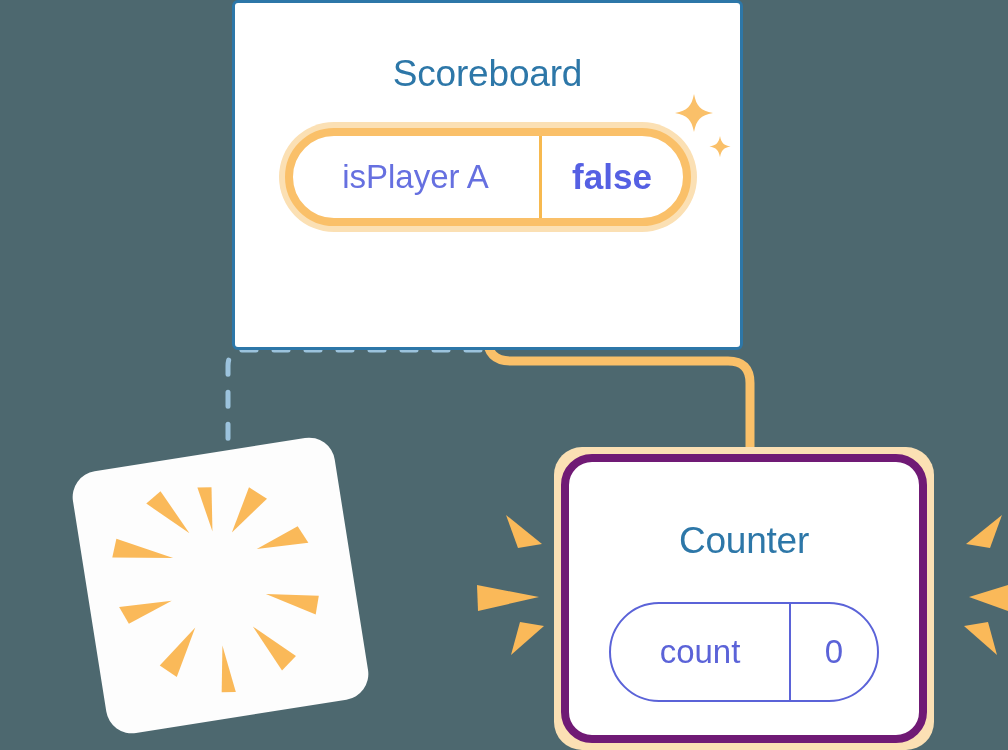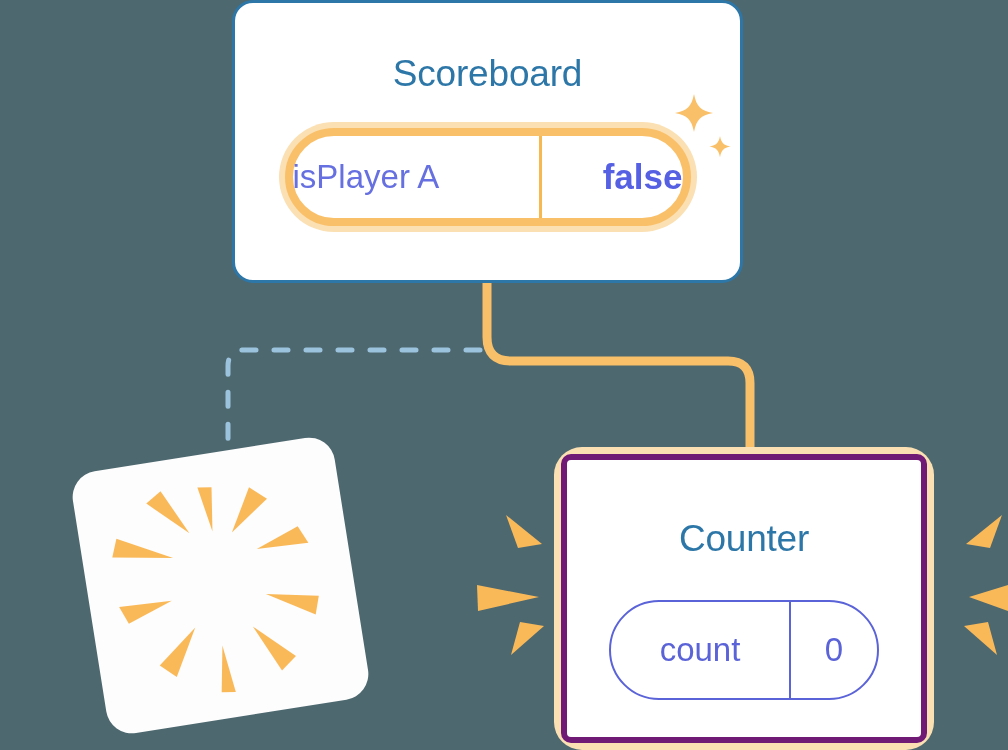--- a/index.html
+++ b/index.html
@@ -33,40 +33,40 @@
   .card {
     position: absolute;
     box-sizing: border-box;
     background: #ffffff;
     z-index: 3;
   }
   #scoreboard-card {
     left: 232px;
     top: 0px;
     width: 511px;
-    height: 283px;
+    height: 350px;
     border: 3px solid #2d77a8;
-    border-radius: 21px;
+    border-radius: 6px;
   }
   #counter-card {
     left: 554px;
     top: 447px;
     width: 380px;
     height: 303px;
     border-radius: 28px;
     background: #fbe0b4;
     padding: 7px;
     z-index: 4;
   }
   #counter-card-inner {
     width: 100%;
     height: 100%;
     box-sizing: border-box;
-    border: 6px solid #701a75;
-    border-radius: 10px;
+    border: 8px solid #701a75;
+    border-radius: 31px;
     background: #ffffff;
   }
 
   .card-title {
     text-align: center;
     color: #2d77a8;
     font-size: 37px;
     font-weight: 400;
     letter-spacing: -0.2px;
   }
@@ -93,33 +93,33 @@
     height: 100%;
     box-sizing: border-box;
     border: 8px solid #fac069;
     border-radius: 999px;
     background: #ffffff;
     display: flex;
     align-items: center;
   }
   #scoreboard-pill .cell-key {
     flex: 0 0 246px;
-    text-align: left;
+    text-align: center;
     color: #6670e0;
     font-size: 33px;
     font-weight: 400;
   }
   #scoreboard-pill .cell-div {
     width: 3px;
     height: 100%;
     background: #f7b94f;
   }
   #scoreboard-pill .cell-val {
     flex: 1;
-    text-align: right;
+    text-align: center;
     color: #5560e3;
     font-size: 35px;
     font-weight: 700;
   }
 
   
   #counter-pill {
     margin-top: 40px;
     width: 270px;
     height: 100px;

